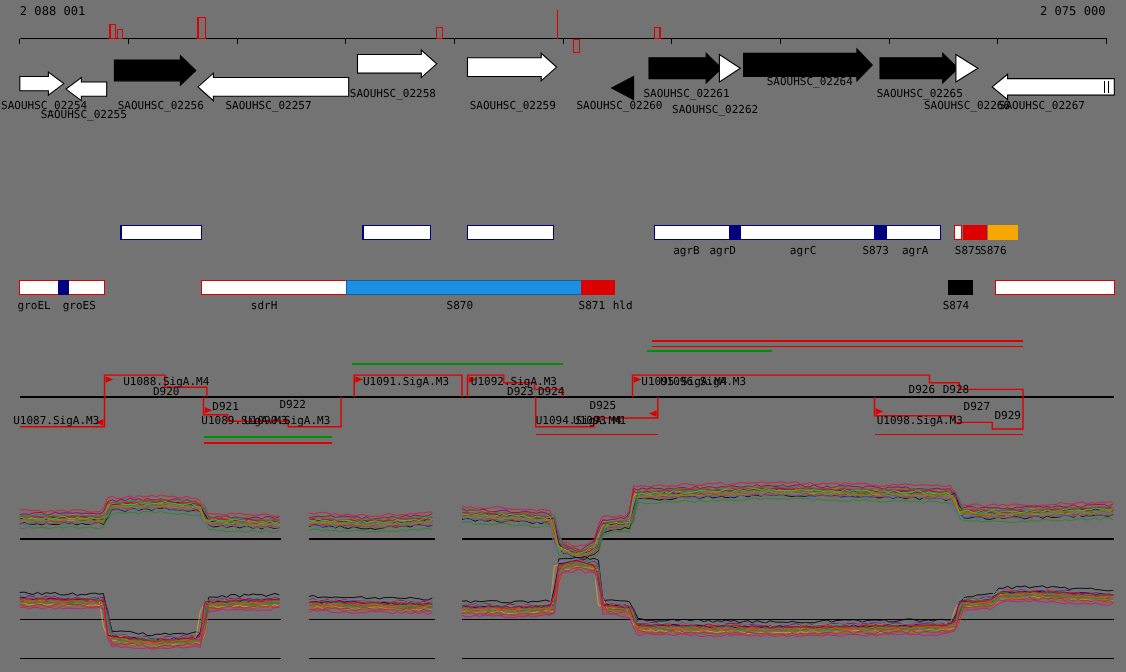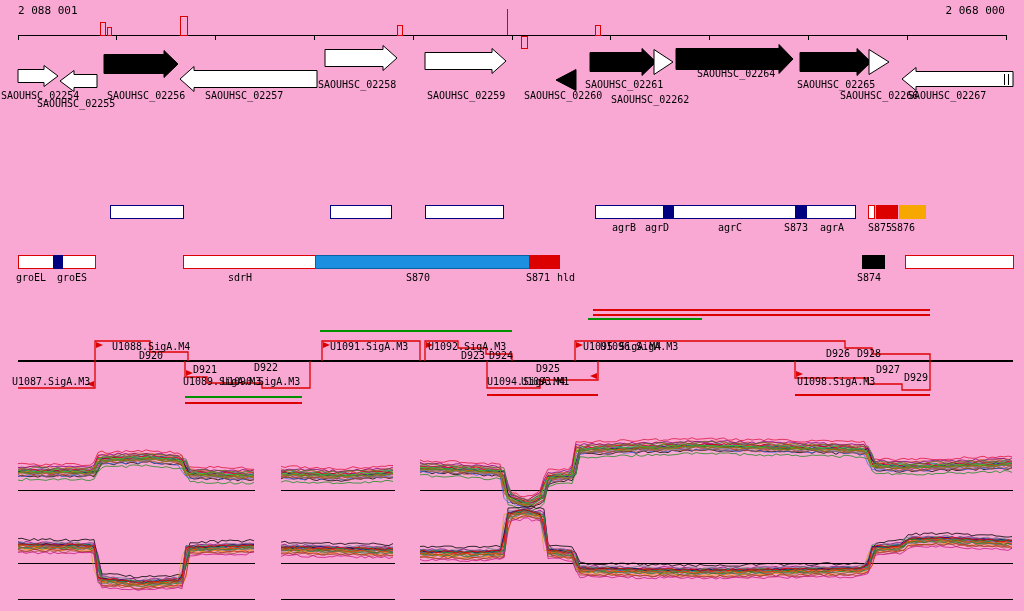--- a/index.html
+++ b/index.html
@@ -1,30 +1,30 @@
 <!DOCTYPE html>
 <html><head>
 <meta charset="utf-8">
 <style>
   html,body{margin:0;padding:0;background:#fff;}
-  #app{position:relative;width:1024px;height:611px;background:#f9a8d4;overflow:hidden;
+  #app{position:relative;width:1024px;height:611px;background:#737373;overflow:hidden;
        font-family:"DejaVu Sans Mono","Liberation Mono",monospace;}
   .coord{position:absolute;top:4px;font-size:11px;color:#000;white-space:pre;}
   .coord.left{left:18px}
   .coord.right{right:19px}
   svg{position:absolute;left:0;top:0;}
   svg text{font-family:"DejaVu Sans Mono","Liberation Mono",monospace;fill:#000;}
   svg rect, svg line{shape-rendering:crispEdges;}
 </style>
 </head>
 <body>
 
 <div id="app">
   <div class="coord left">2 088 001</div>
-  <div class="coord right">2 068 000</div>
+  <div class="coord right">2 075 000</div>
   <svg id="canvas" width="1024" height="611">
       <g>
         <line x1="18" y1="35" x2="1006" y2="35" stroke="#000"></line>
         <line x1="18" y1="35" x2="18" y2="40" stroke="#000"></line>
         <line x1="116.8" y1="35" x2="116.8" y2="40" stroke="#000"></line>
         <line x1="215.6" y1="35" x2="215.6" y2="40" stroke="#000"></line>
         <line x1="314.4" y1="35" x2="314.4" y2="40" stroke="#000"></line>
         <line x1="413.2" y1="35" x2="413.2" y2="40" stroke="#000"></line>
         <line x1="512" y1="35" x2="512" y2="40" stroke="#000"></line>
         <line x1="610.8" y1="35" x2="610.8" y2="40" stroke="#000"></line>

